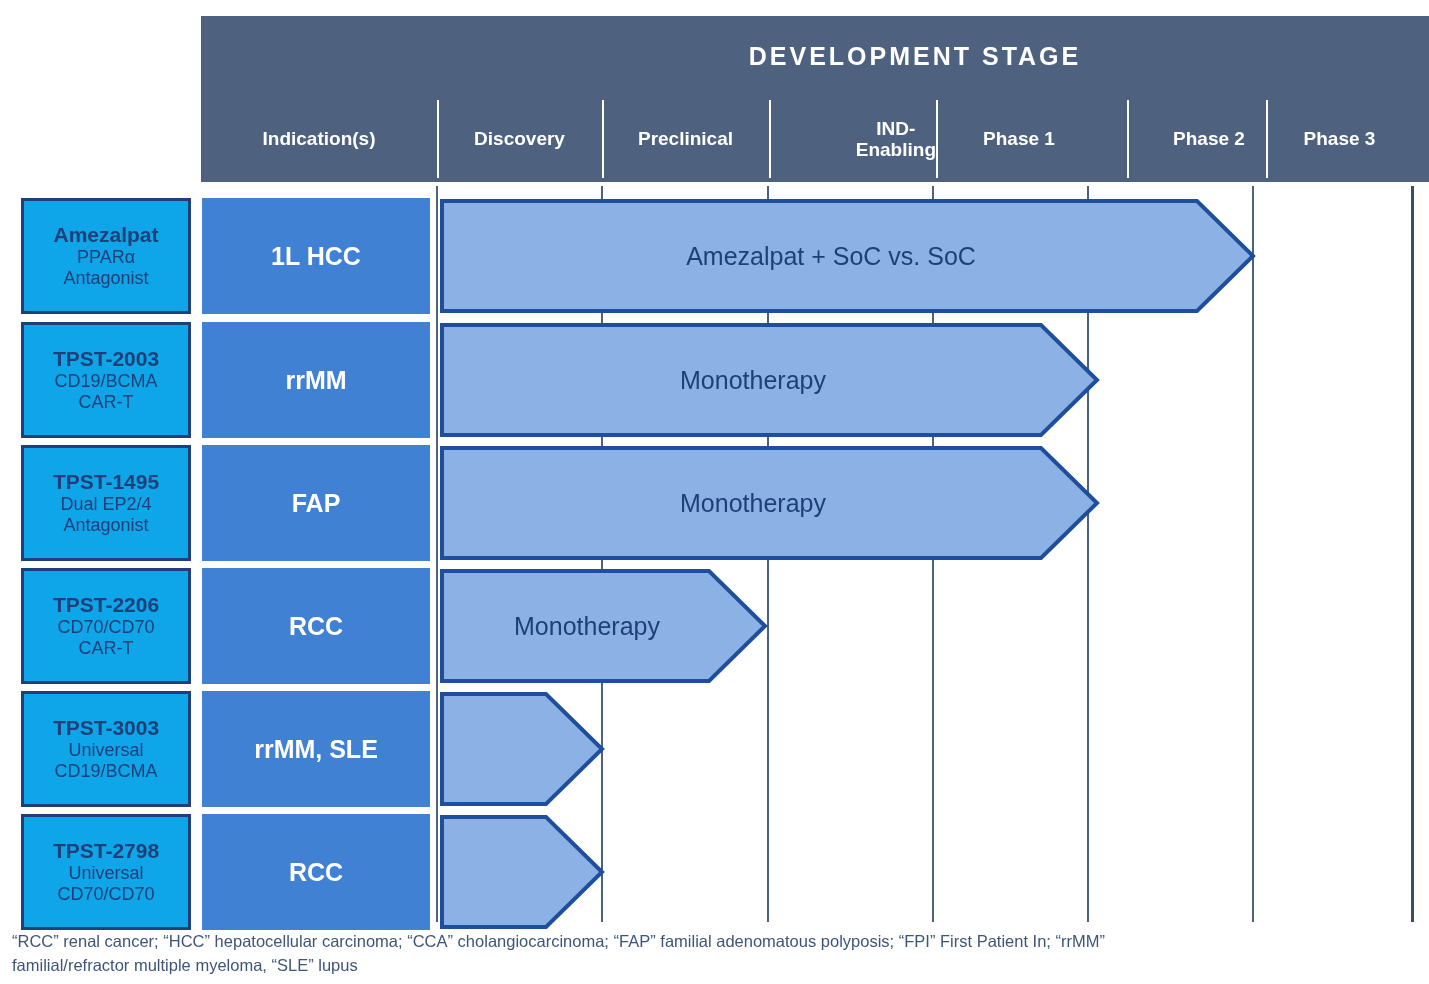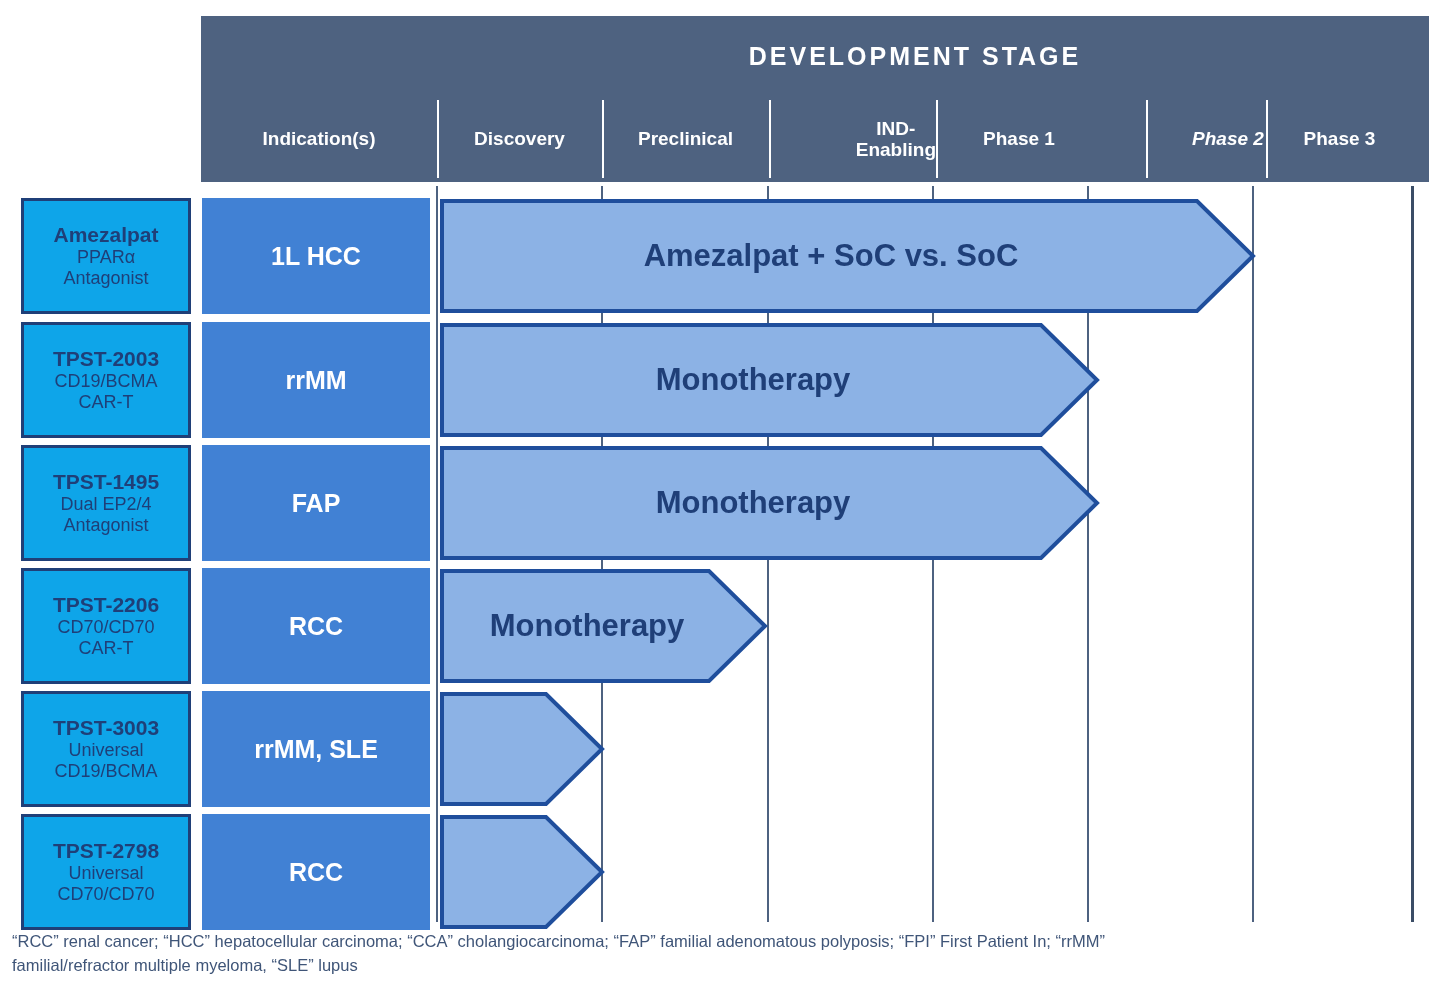--- a/index.html
+++ b/index.html
@@ -159,22 +159,22 @@
   .bar-label {
     position: absolute;
     top: 0;
     left: 0;
     right: 0;
     height: 116px;
     display: flex;
     align-items: center;
     justify-content: center;
     color: #1F3F78;
-    font-size: 31px;
-    font-weight: bold;
+    font-size: 25px;
+    font-weight: normal;
     pointer-events: none;
     white-space: nowrap;
   }
   .bar-label.offset-left {
     justify-content: center;
     padding-right: 34px;
     box-sizing: border-box;
   }
 
   
@@ -206,21 +206,21 @@
     </div>
     <div class="stage-col with-rule" style="left:568px;width:167px;justify-content:flex-end;">
       <span>
         <span>IND-</span><br>
         <span>Enabling</span>
       </span>
     </div>
     <div class="stage-col with-rule" style="left:735px;width:166px;">
       <span>Phase 1</span>
     </div>
-    <div class="stage-col with-rule" style="left:945px;width:164px;font-style:italic;">
+    <div class="stage-col with-rule" style="left:926px;width:164px;">
       <span>Phase 2</span>
     </div>
     <div class="stage-col with-rule" style="left:1065px;width:147px;">
       <span>Phase 3</span>
     </div>
   </div>
 </div>
 
 <div id="grid-lines">
   <div class="grid-line" style="left:436px;"></div>

